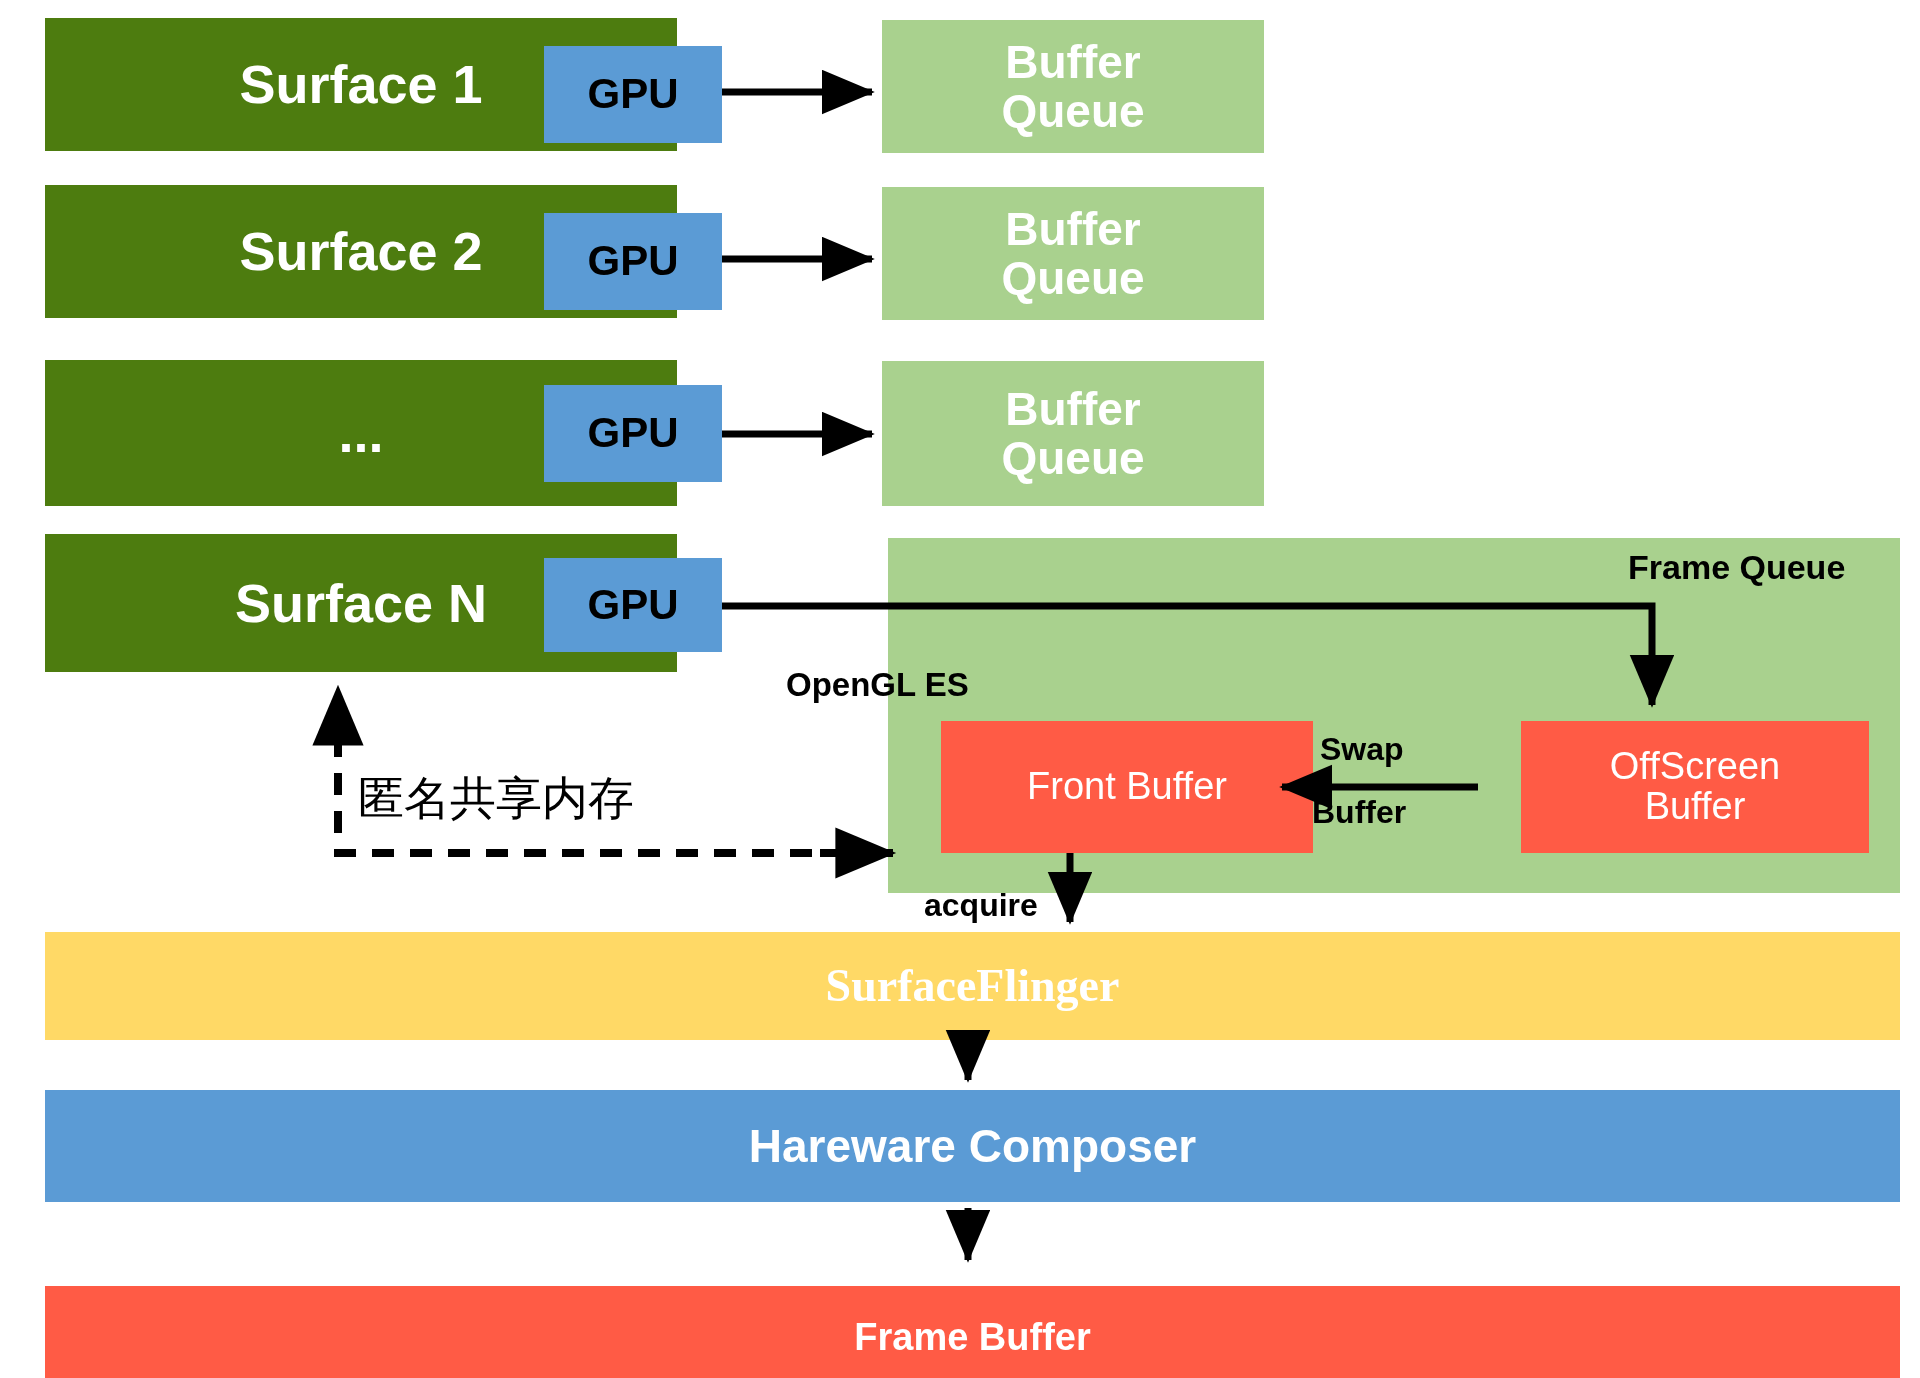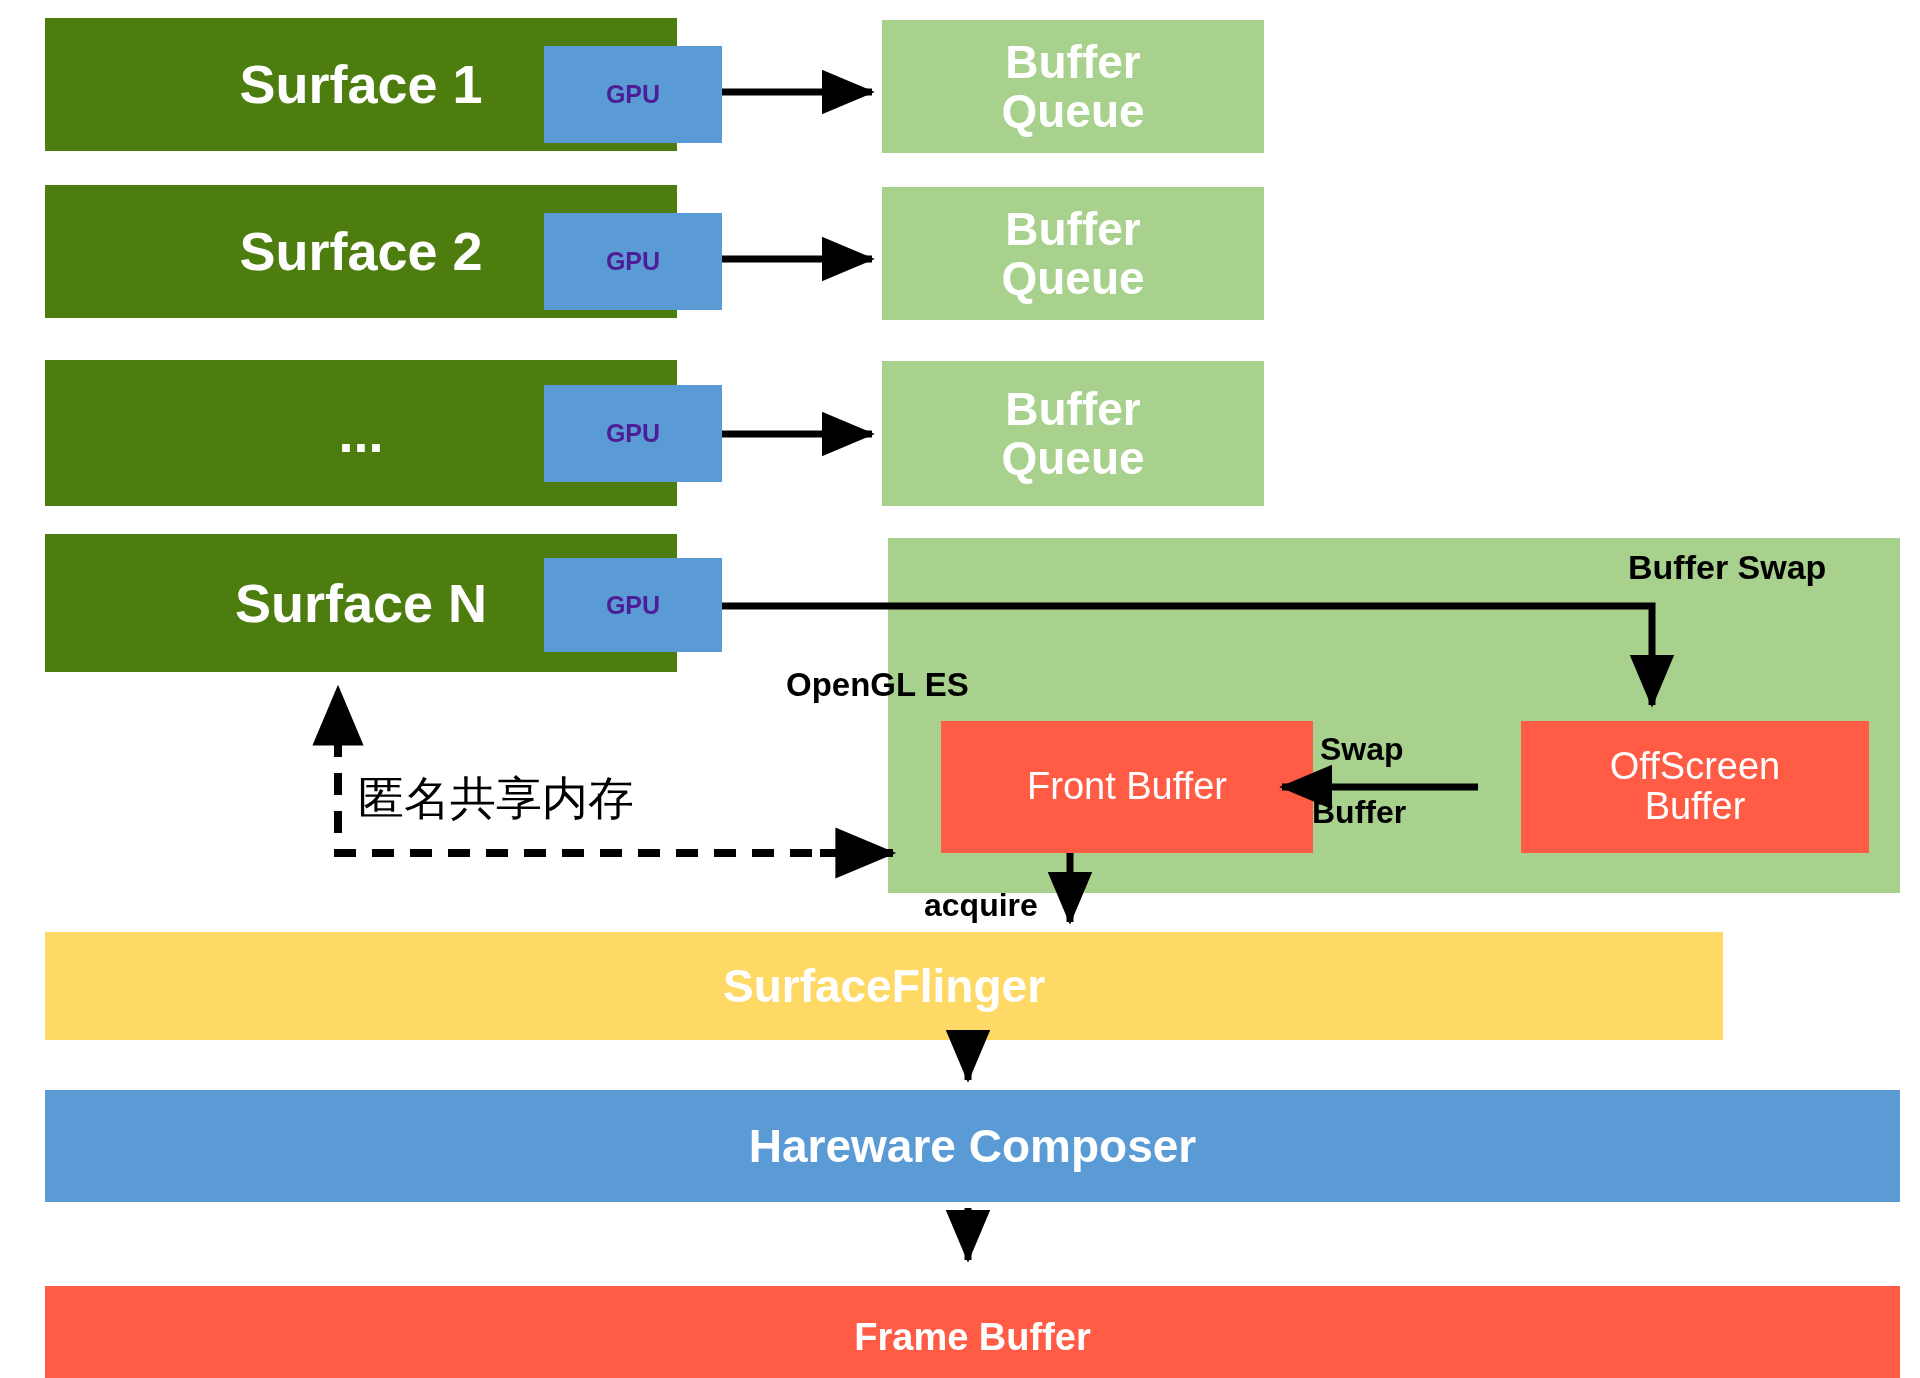--- a/index.html
+++ b/index.html
@@ -1,21 +1,21 @@
 <!DOCTYPE html>
 <html><head>
 <meta charset="utf-8">
 <style>
   html,body{margin:0;padding:0;background:#ffffff;}
   #stage{position:relative;width:1920px;height:1378px;background:#ffffff;
          font-family:"Liberation Sans","DejaVu Sans",sans-serif;overflow:hidden;}
   .box{position:absolute;box-sizing:border-box;display:flex;align-items:center;
        justify-content:center;text-align:center;line-height:1.05;}
   .surface{background:#4d7c0f;color:#ffffff;font-weight:bold;font-size:54px;}
-  .gpu{background:#5B9BD5;color:#4c1d95;font-weight:bold;font-size:25px;}
+  .gpu{background:#5B9BD5;color:#000000;font-weight:bold;font-size:42px;}
   .bq{background:#A9D18E;color:#ffffff;font-weight:bold;font-size:46px;
       flex-direction:column;}
   .bigbq{background:#A9D18E;}
   .redbox{background:#FF5B45;color:#ffffff;font-size:38px;flex-direction:column;margin-left:43px;}
   .sflinger{background:#FFD966;color:#ffffff;font-weight:bold;font-size:46px;}
   .hwc{background:#5B9BD5;color:#ffffff;font-weight:bold;font-size:46px;}
   .fbuf{background:#FF5B45;color:#ffffff;font-weight:bold;font-size:38px;}
   .lbl{position:absolute;color:#000000;font-weight:bold;font-size:30px;white-space:pre;}
   .lbl.cjk{font-weight:normal;font-size:46px;
            font-family:"DejaVu Sans","Liberation Sans",sans-serif;}
@@ -62,41 +62,41 @@
 
   <div class="box surface" style="left:45px;top:534px;width:632px;height:138px;">
     <span>Surface N</span>
   </div>
   <div class="box gpu" style="left:544px;top:558px;width:178px;height:94px;">
     <span>GPU</span>
   </div>
 
   <div class="box bigbq" style="left:888px;top:538px;width:1012px;height:355px;"></div>
 
-  <div class="lbl" style="left:1628px;top:548px;font-size:34px;">Buffer Swap</div>
+  <div class="lbl" style="left:1628px;top:548px;font-size:34px;">Frame Queue</div>
 
   <div class="box redbox" style="left:898px;top:721px;width:372px;height:132px;">
     <span>Front Buffer</span>
   </div>
 
   <div class="box redbox" style="left:1478px;top:721px;width:348px;height:132px;">
     <span>OffScreen</span>
     <span>Buffer</span>
   </div>
 
   <div class="lbl" style="left:1320px;top:731px;font-size:32px;">Swap</div>
   <div class="lbl" style="left:1312px;top:794px;font-size:32px;">Buffer</div>
 
   <div class="lbl" style="left:786px;top:666px;font-size:33px;">OpenGL ES</div>
 
   <div class="lbl cjk" style="left:358px;top:768px;">匿名共享内存</div>
 
   <div class="lbl" style="left:924px;top:887px;font-size:32px;">acquire</div>
 
-  <div class="box sflinger" style="left:45px;top:932px;width:1678px;height:108px;">
+  <div class="box sflinger" style="left:45px;top:932px;width:1855px;height:108px;font-family:Liberation Serif, serif;">
     <span>SurfaceFlinger</span>
   </div>
 
   <div class="box hwc" style="left:45px;top:1090px;width:1855px;height:112px;">
     <span>Hareware Composer</span>
   </div>
 
   <div class="box fbuf" style="left:45px;top:1270px;width:1855px;height:104px;margin-top:16px;">
     <span>Frame Buffer</span>
   </div>

